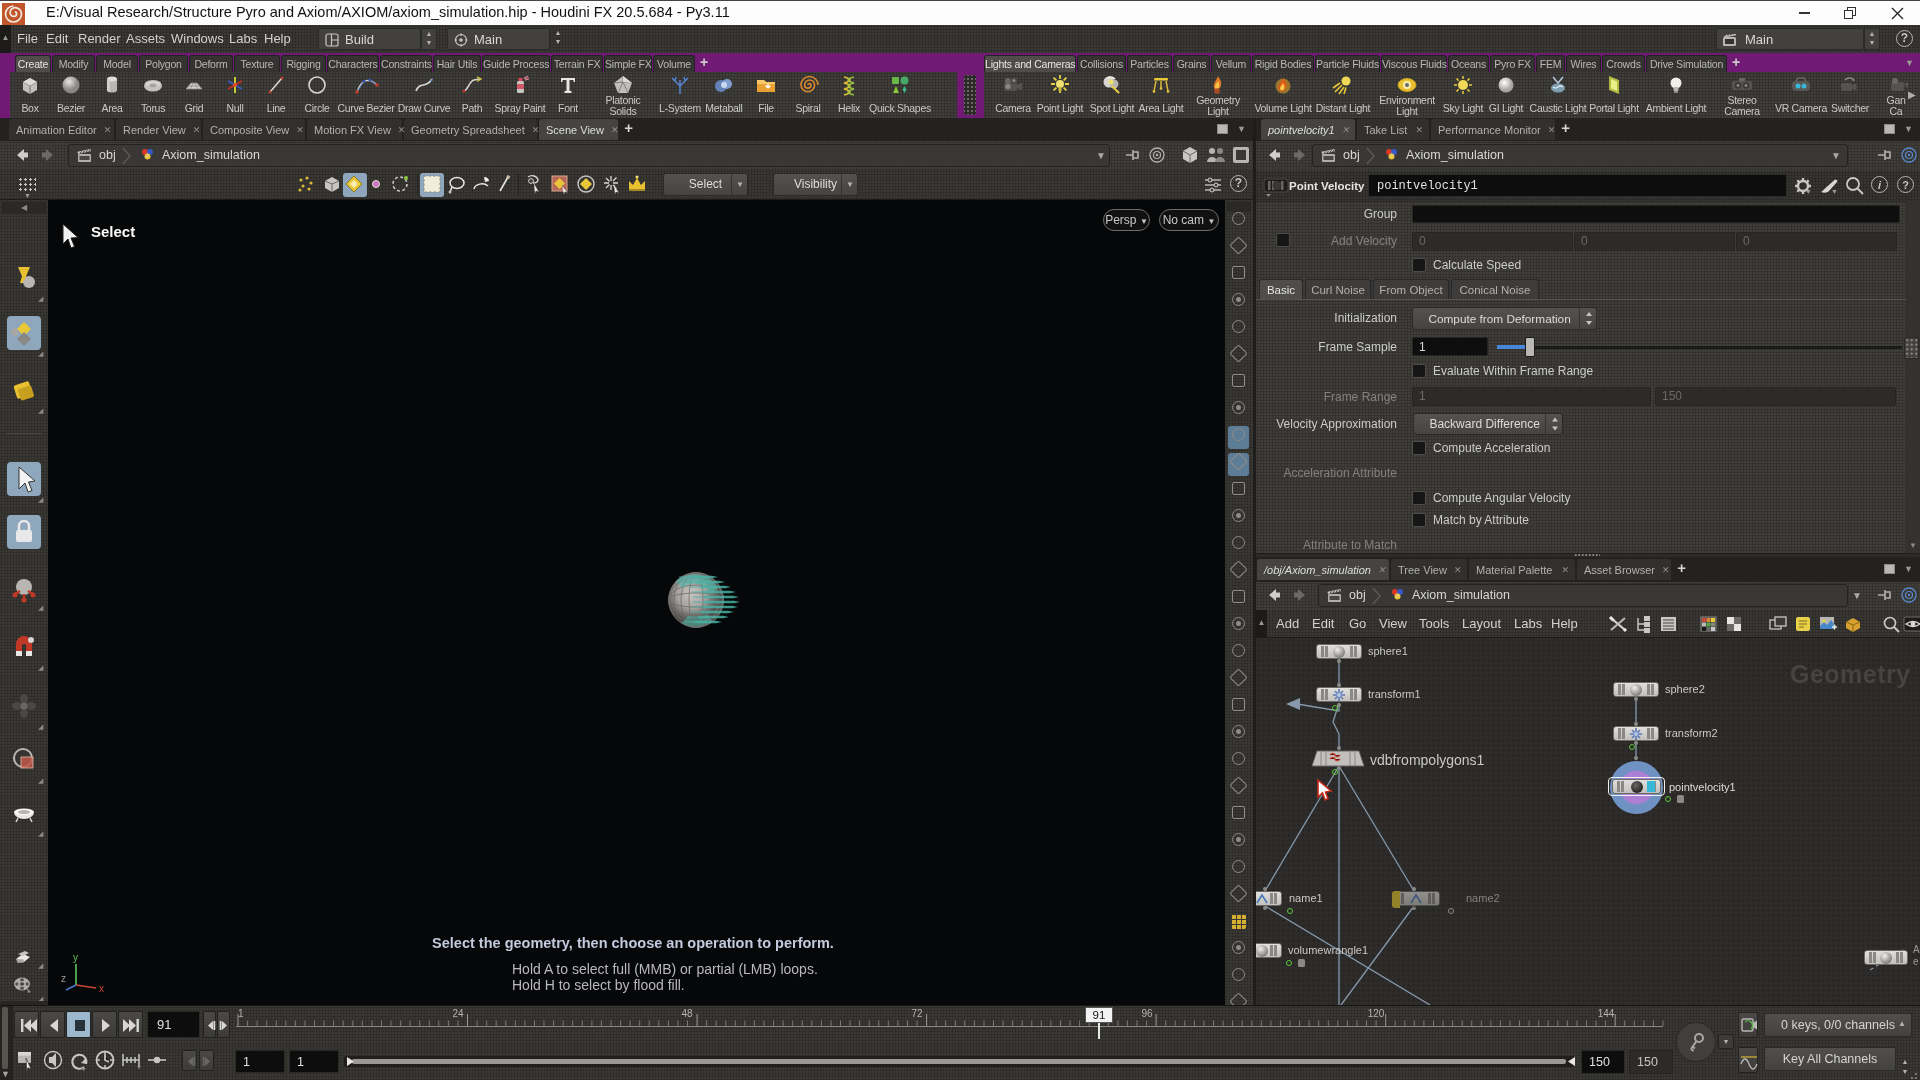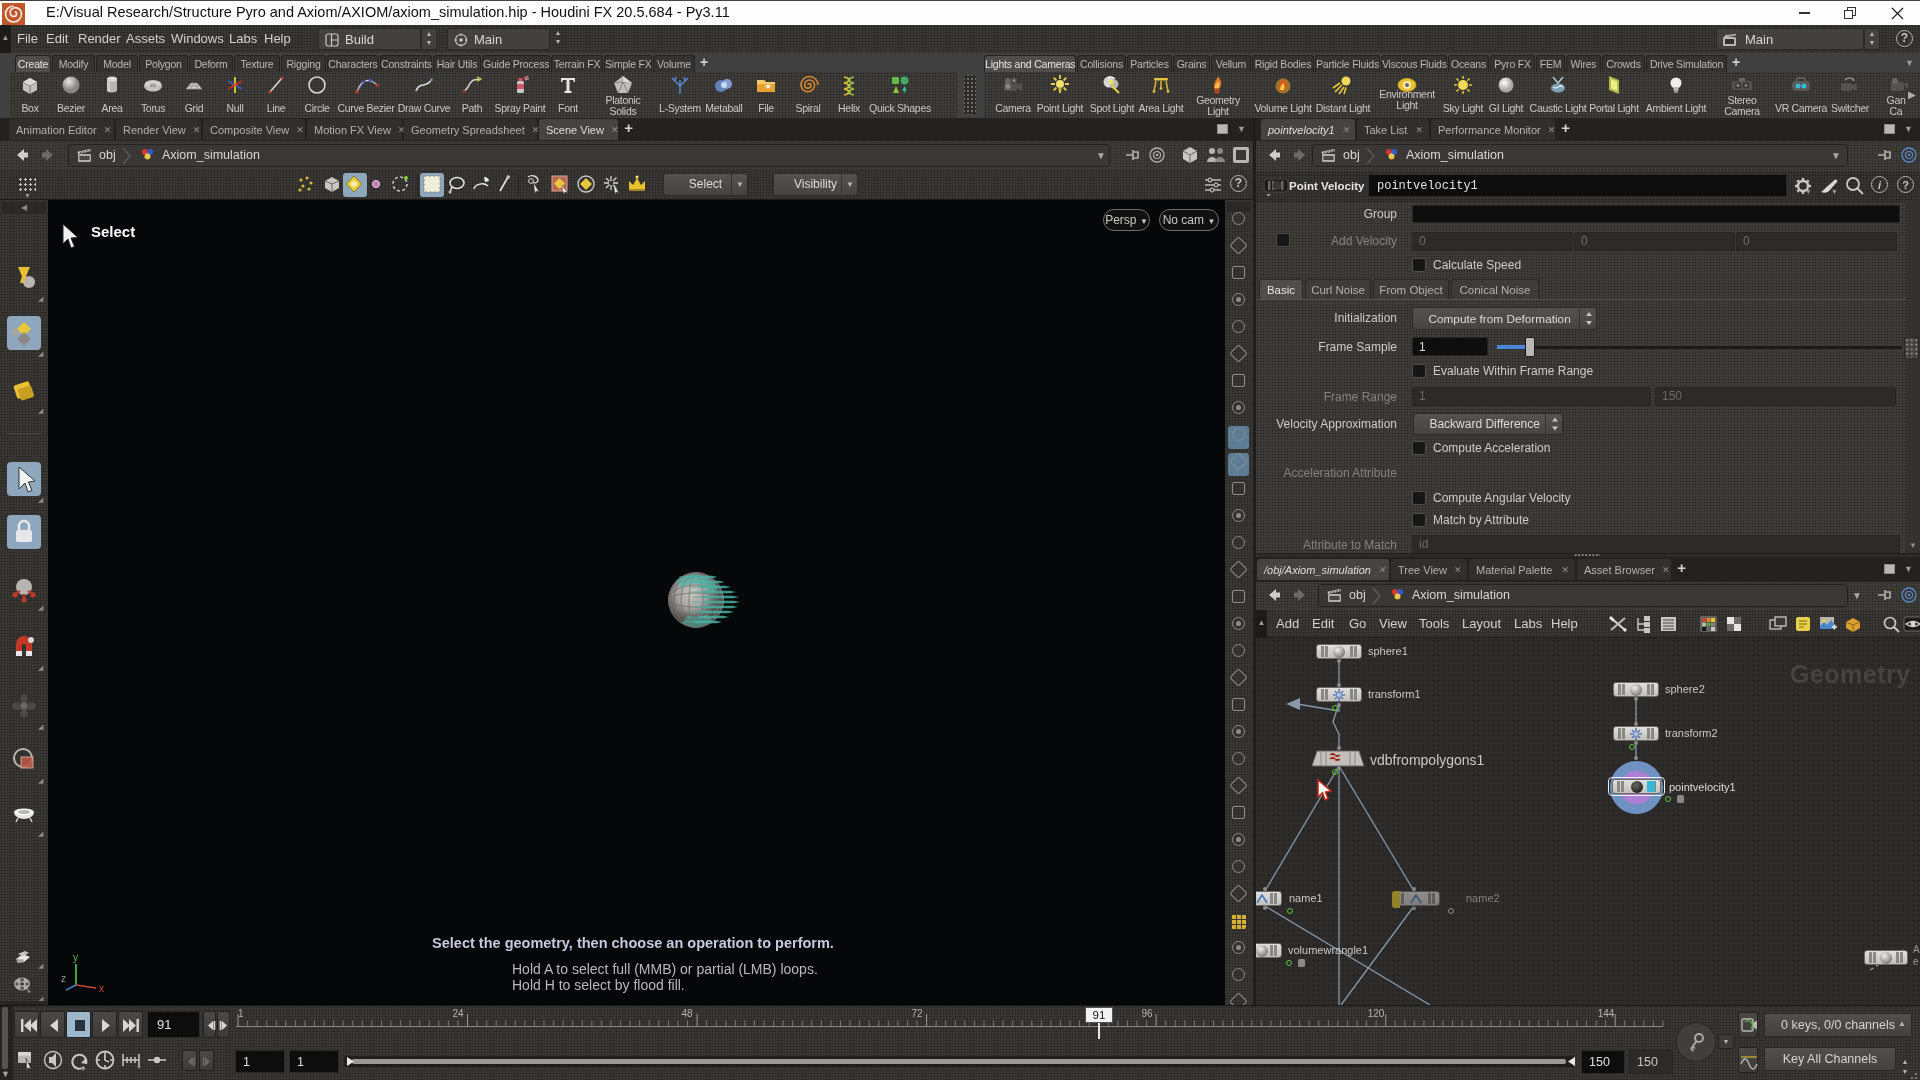--- a/index.html
+++ b/index.html
@@ -66,21 +66,21 @@
         <svg class="ic a" style="left:5px;top:4px" width="16" height="14">
           <rect x="1" y="4" width="13" height="9" rx="1.5" fill="#b8b7b4"></rect>
           <path d="M2 4 L14 1.5 M3.5 3.7 L5 1.8 M6.5 3.2 L8 1.6 M9.5 2.7 L11 1.4" stroke="#b8b7b4" stroke-width="1.4"></path>
           <rect x="3" y="6" width="9" height="5" fill="#33322f"></rect>
         </svg>
         <span class="a" style="left:28px;top:3px;color:#d8d7d4;font-size:13px">Main</span>
       </div>
 <div class="a" style="left:1864px;top:3px;width:16px;height:22px;background:#424140;border:1px solid #2a2a28;border-radius:2px;color:#b5b4b1;font-size:7px;text-align:center;line-height:9px">▲<br>▼</div>
 <div class="a" style="left:1896px;top:5px;width:17px;height:17px;border:1.4px solid #b5b4b1;border-radius:50%;color:#c5c4c1;font-size:12px;font-weight:bold;text-align:center;line-height:15px">?</div>
 </div>
-<div class="a" style="left:0;top:53px;width:1920px;height:65px;background:#404040">
+<div class="a" style="left:0;top:53px;width:1920px;height:65px;background:#701a75">
 <div class="a" style="left:15px;top:1px;white-space:nowrap"><span class="stab stabA" style="width:36px">Create</span><span class="stab" style="width:43px">Modify</span><span class="stab" style="width:42px">Model</span><span class="stab" style="width:49px">Polygon</span><span class="stab" style="width:44px">Deform</span><span class="stab" style="width:46px">Texture</span><span class="stab" style="width:45px">Rigging</span><span class="stab" style="width:52px">Characters</span><span class="stab" style="width:52px">Constraints</span><span class="stab" style="width:48px">Hair Utils</span><span class="stab" style="width:68px">Guide Process</span><span class="stab" style="width:52px">Terrain FX</span><span class="stab" style="width:48px">Simple FX</span><span class="stab" style="width:42px">Volume</span><span style="color:#cfcecb;font-size:14px;font-weight:bold;vertical-align:1px">&nbsp;+</span></div>
 <div class="a tex" style="left:10px;top:19px;width:947px;height:46px"></div>
 <div class="a tex" style="left:984px;top:19px;width:936px;height:46px"></div>
 <div class="a" style="left:964px;top:22px;width:12px;height:40px;background:#2b2a28;border-radius:2px;background-image:radial-gradient(#6a6965 1px,transparent 1.2px);background-size:4px 4px;background-position:2px 2px"></div>
 <div class="a" style="left:984px;top:1px;white-space:nowrap"><span class="stab stabA" style="width:92px">Lights and Cameras</span><span class="stab" style="width:49px">Collisions</span><span class="stab" style="width:45px">Particles</span><span class="stab" style="width:37px">Grains</span><span class="stab" style="width:40px">Vellum</span><span class="stab" style="width:62px">Rigid Bodies</span><span class="stab" style="width:65px">Particle Fluids</span><span class="stab" style="width:66px">Viscous Fluids</span><span class="stab" style="width:41px">Oceans</span><span class="stab" style="width:45px">Pyro FX</span><span class="stab" style="width:29px">FEM</span><span class="stab" style="width:35px">Wires</span><span class="stab" style="width:43px">Crowds</span><span class="stab" style="width:81px">Drive Simulation</span><span style="color:#cfcecb;font-size:14px;font-weight:bold;vertical-align:1px">&nbsp;+</span></div>
 <div class="a" style="left:1905px;top:5px;color:#9a9996;font-size:9px">▼</div>
 <div class="a" style="left:18px;top:20px"><svg width="24" height="24" viewBox="0 0 24 24">
           <path d="M5 9 L12 5 L19 9 L19 17 L12 21 L5 17 Z" fill="#c2c0bc"></path>
           <path d="M5 9 L12 12.5 L19 9 M12 12.5 V21" stroke="#706e6a" fill="none"></path>
           <path d="M5 9 L12 5 L19 9 L12 12.5 Z" fill="#dddbd7"></path>
@@ -250,21 +250,21 @@
             <path d="M12 12 L5 19 M14 14 L9 21 M10 10 L3 15 M16 14.5 L14 21"></path>
           </g>
         </svg></div>
       <div class="shlbl" style="left:1273px;top:49px;width:140px">Distant Light</div>
       <div class="a" style="left:1394px;top:20px"><svg width="26" height="24" viewBox="0 0 26 24">
           <ellipse cx="13" cy="12" rx="9" ry="6.5" fill="#e8c030"></ellipse>
           <ellipse cx="13" cy="12" rx="9" ry="6.5" fill="none" stroke="#c8a020" stroke-width="1"></ellipse>
           <circle cx="13" cy="12" r="4" fill="#f8ecb0"></circle>
           <circle cx="13" cy="12" r="2" fill="#6a6864"></circle>
         </svg></div>
-      <div class="shlbl" style="left:1337px;top:36px;width:140px;line-height:10.5px">Environment<br>Light</div>
+      <div class="shlbl" style="left:1337px;top:42px;width:140px;line-height:10.5px">Environment<br>Light</div>
       <div class="a" style="left:1450px;top:20px"><svg width="26" height="24" viewBox="0 0 26 24">
           <circle cx="13" cy="12" r="5" fill="#f0d858"></circle>
           <g stroke="#e8c838" stroke-width="1.5">
             <path d="M13 3 V6 M13 18 V21 M4 12 H7 M19 12 H22 M6.5 5.5 L8.6 7.6 M17.4 16.4 L19.5 18.5 M6.5 18.5 L8.6 16.4 M17.4 7.6 L19.5 5.5"></path>
           </g>
         </svg></div>
       <div class="shlbl" style="left:1393px;top:49px;width:140px">Sky Light</div>
       <div class="a" style="left:1493px;top:20px"><svg width="26" height="24" viewBox="0 0 26 24">
           <defs>
             <radialGradient id="gg" cx=".4" cy=".35">
@@ -751,21 +751,20 @@
           <path d="M9 4.5 L12 8.5 H6 Z M9 17.5 L6 13.5 H12 Z" fill="#c5c4c1"></path>
         </svg></div>
       <div class="a cb" style="left:156px;top:300px"></div>
       <div class="a lb" style="left:177px;top:300px">Compute Acceleration</div>
       <div class="a lbd" style="left:0;top:325px;width:141px;text-align:right">Acceleration Attribute</div>
       <div class="a cb" style="left:156px;top:350px"></div>
       <div class="a lb" style="left:177px;top:350px">Compute Angular Velocity</div>
       <div class="a cb" style="left:156px;top:372px"></div>
       <div class="a lb" style="left:177px;top:372px">Match by Attribute</div>
       <div class="a lbd" style="left:0;top:397px;width:141px;text-align:right">Attribute to Match</div>
-      <div class="a dfld" style="left:156px;top:394px;width:488px;height:19px">id</div>
       <div class="a" style="left:650px;top:60px;width:14px;height:352px;background:#34322f"></div>
       <div class="a" style="left:648px;top:196px;width:15px;height:22px;background:#44423f;border:1px solid #2a2927;border-radius:2px;background-image:radial-gradient(#8a8986 1px,transparent 1.2px);background-size:4.5px 4.5px"></div>
       <div class="a" style="left:653px;top:400px;color:#8a8986;font-size:8px">▼</div>
       <div class="a" style="left:0;top:412px;width:664px;height:4px;background:#2c2b29;border-top:1px solid #1e1d1c"></div>
       <div class="a" style="left:318px;top:412px;width:26px;height:4px;background-image:radial-gradient(#8a8986 .8px,transparent 1px);background-size:3.5px 3.5px"></div>
     </div>
 <div class="a" style="left:1256px;top:557px;width:664px;height:448px">
       <div class="a" style="left:0;top:0;width:664px;height:25px;background:#232221">
         <div class="a" style="left:1px;top:2px;white-space:nowrap"><span class="ptab ptabA" style="font-style:italic;width:132px">/obj/Axiom_simulation<span class="x">✕</span></span><span class="ptab" style="width:76px">Tree View<span class="x">✕</span></span><span class="ptab" style="width:106px">Material Palette<span class="x">✕</span></span><span class="ptab" style="width:94px">Asset Browser<span class="x">✕</span></span><span style="color:#d5d4d1;font-size:15px;font-weight:bold;vertical-align:2px">&nbsp;+</span></div>
         <div class="a" style="left:628px;top:7px;width:11px;height:10px;border:1px solid #8c8b88;background:#b9b8b5"></div>

